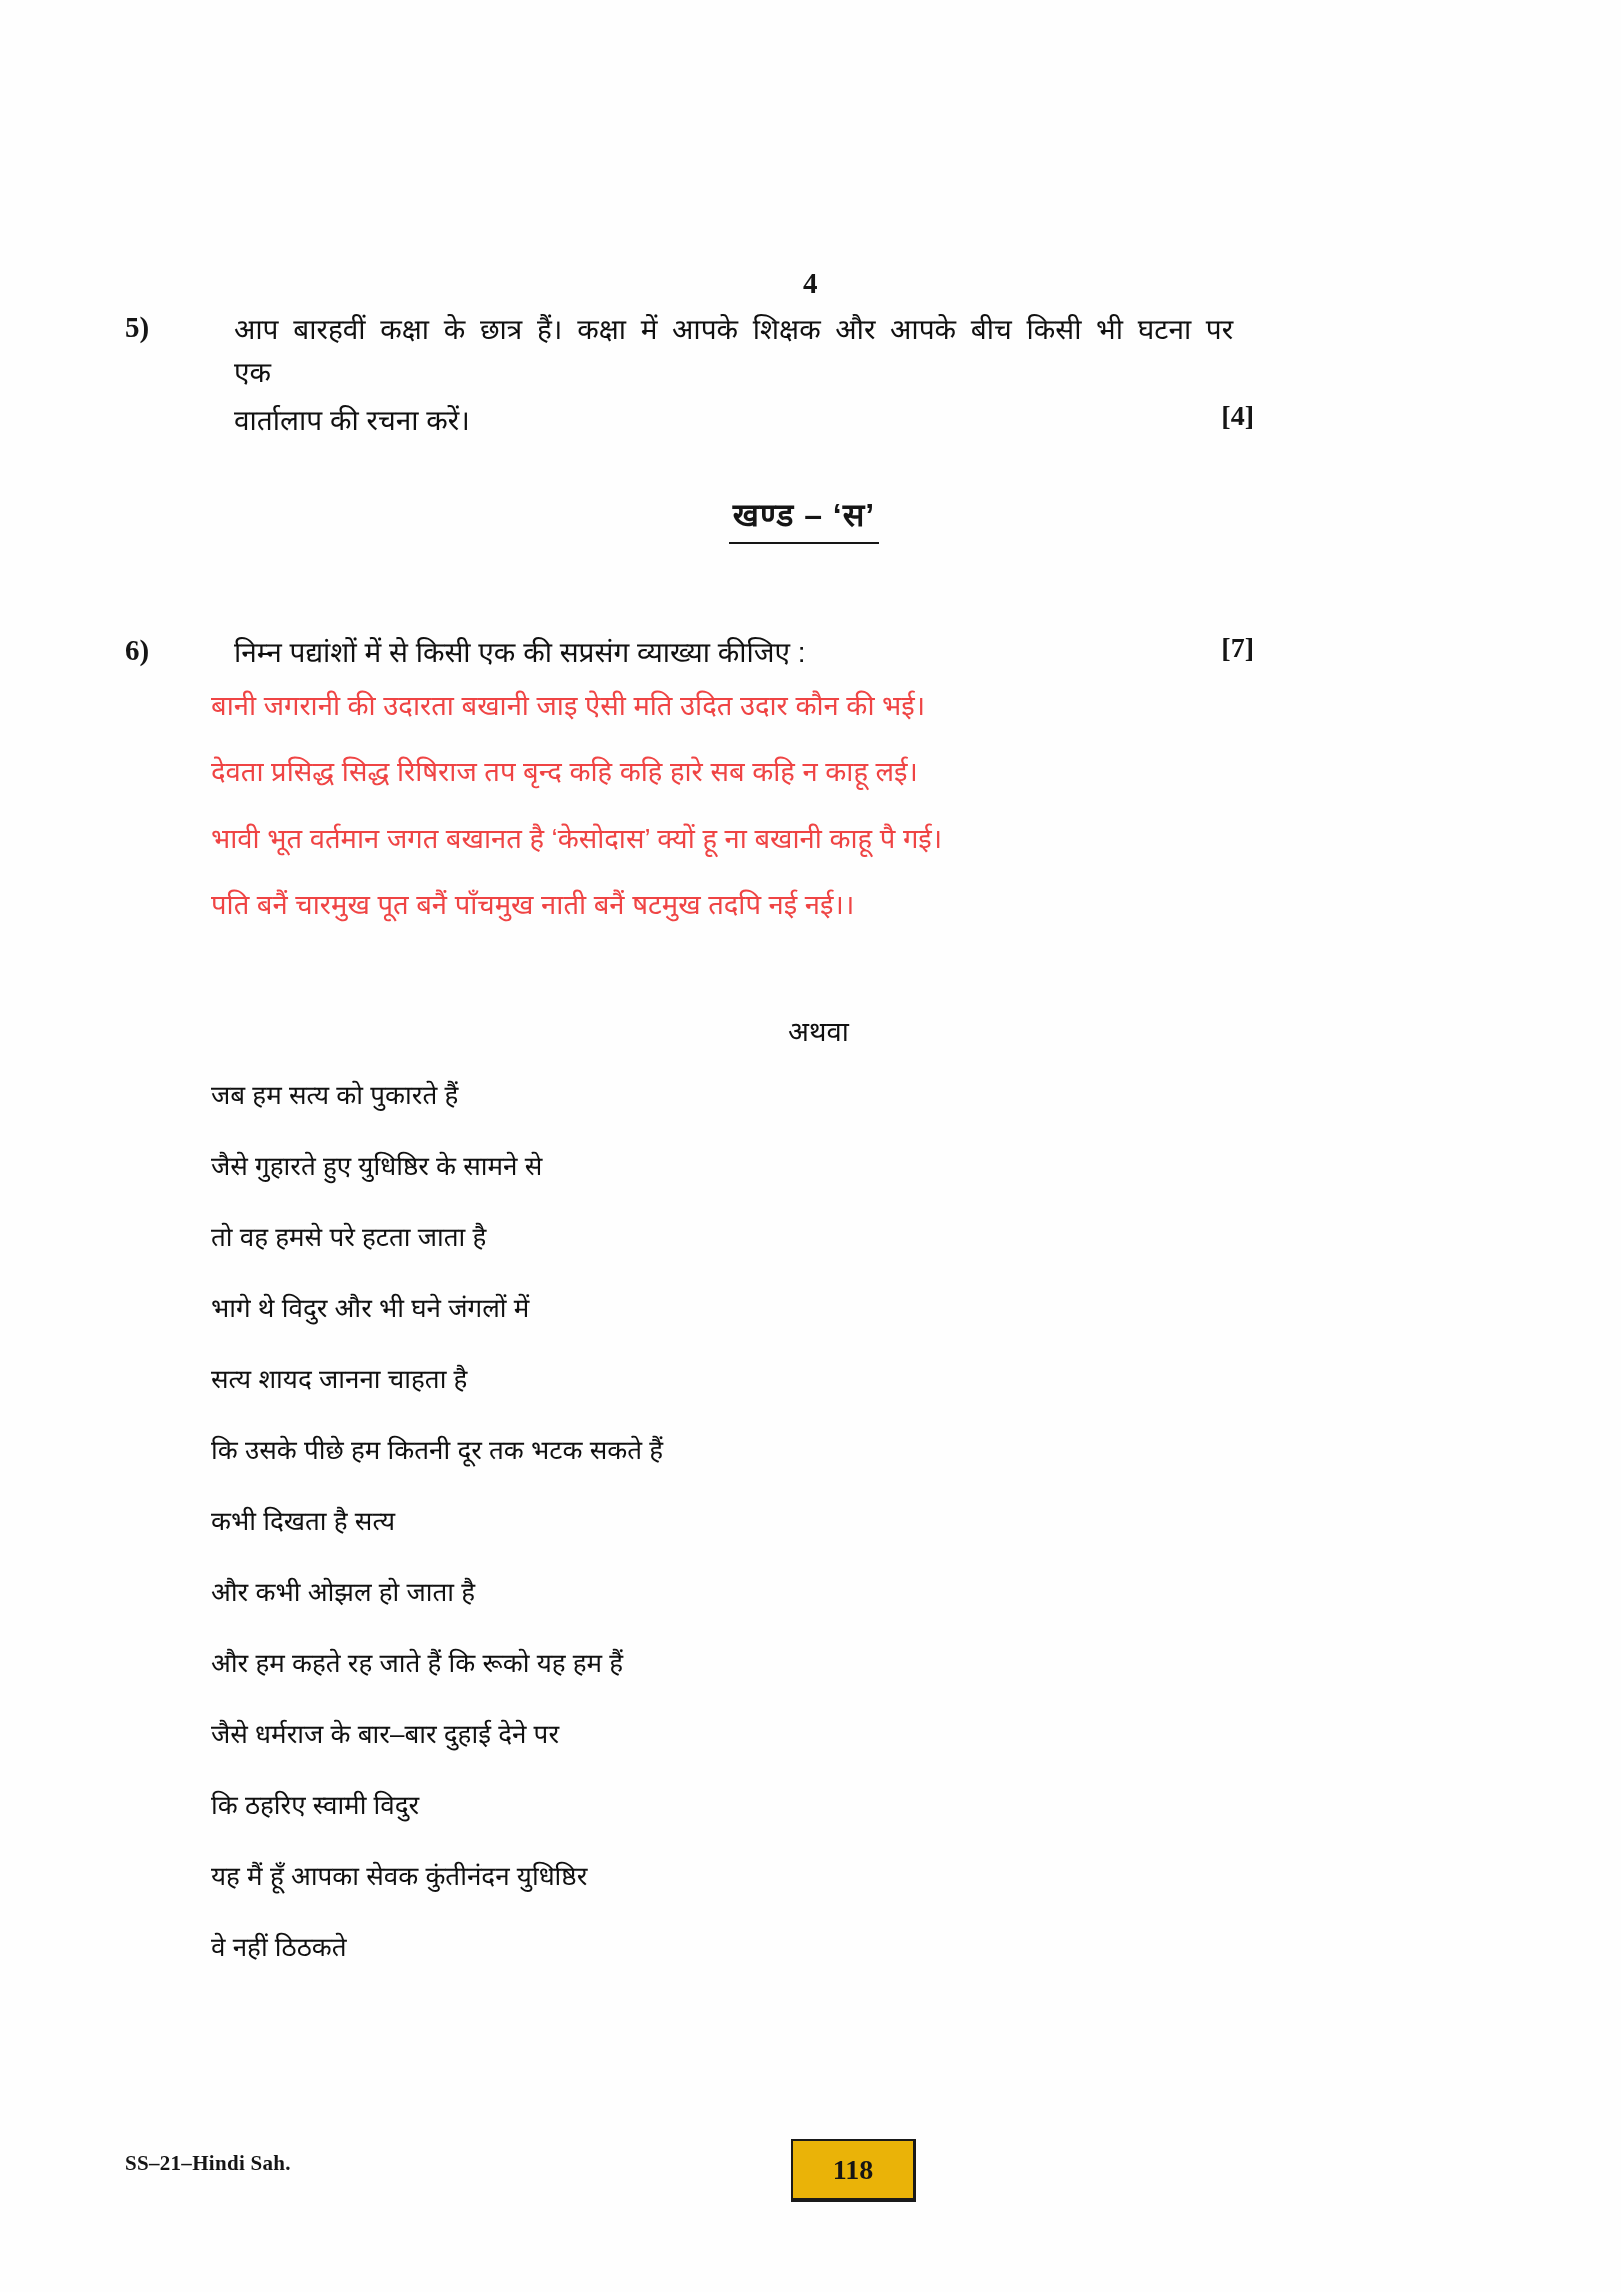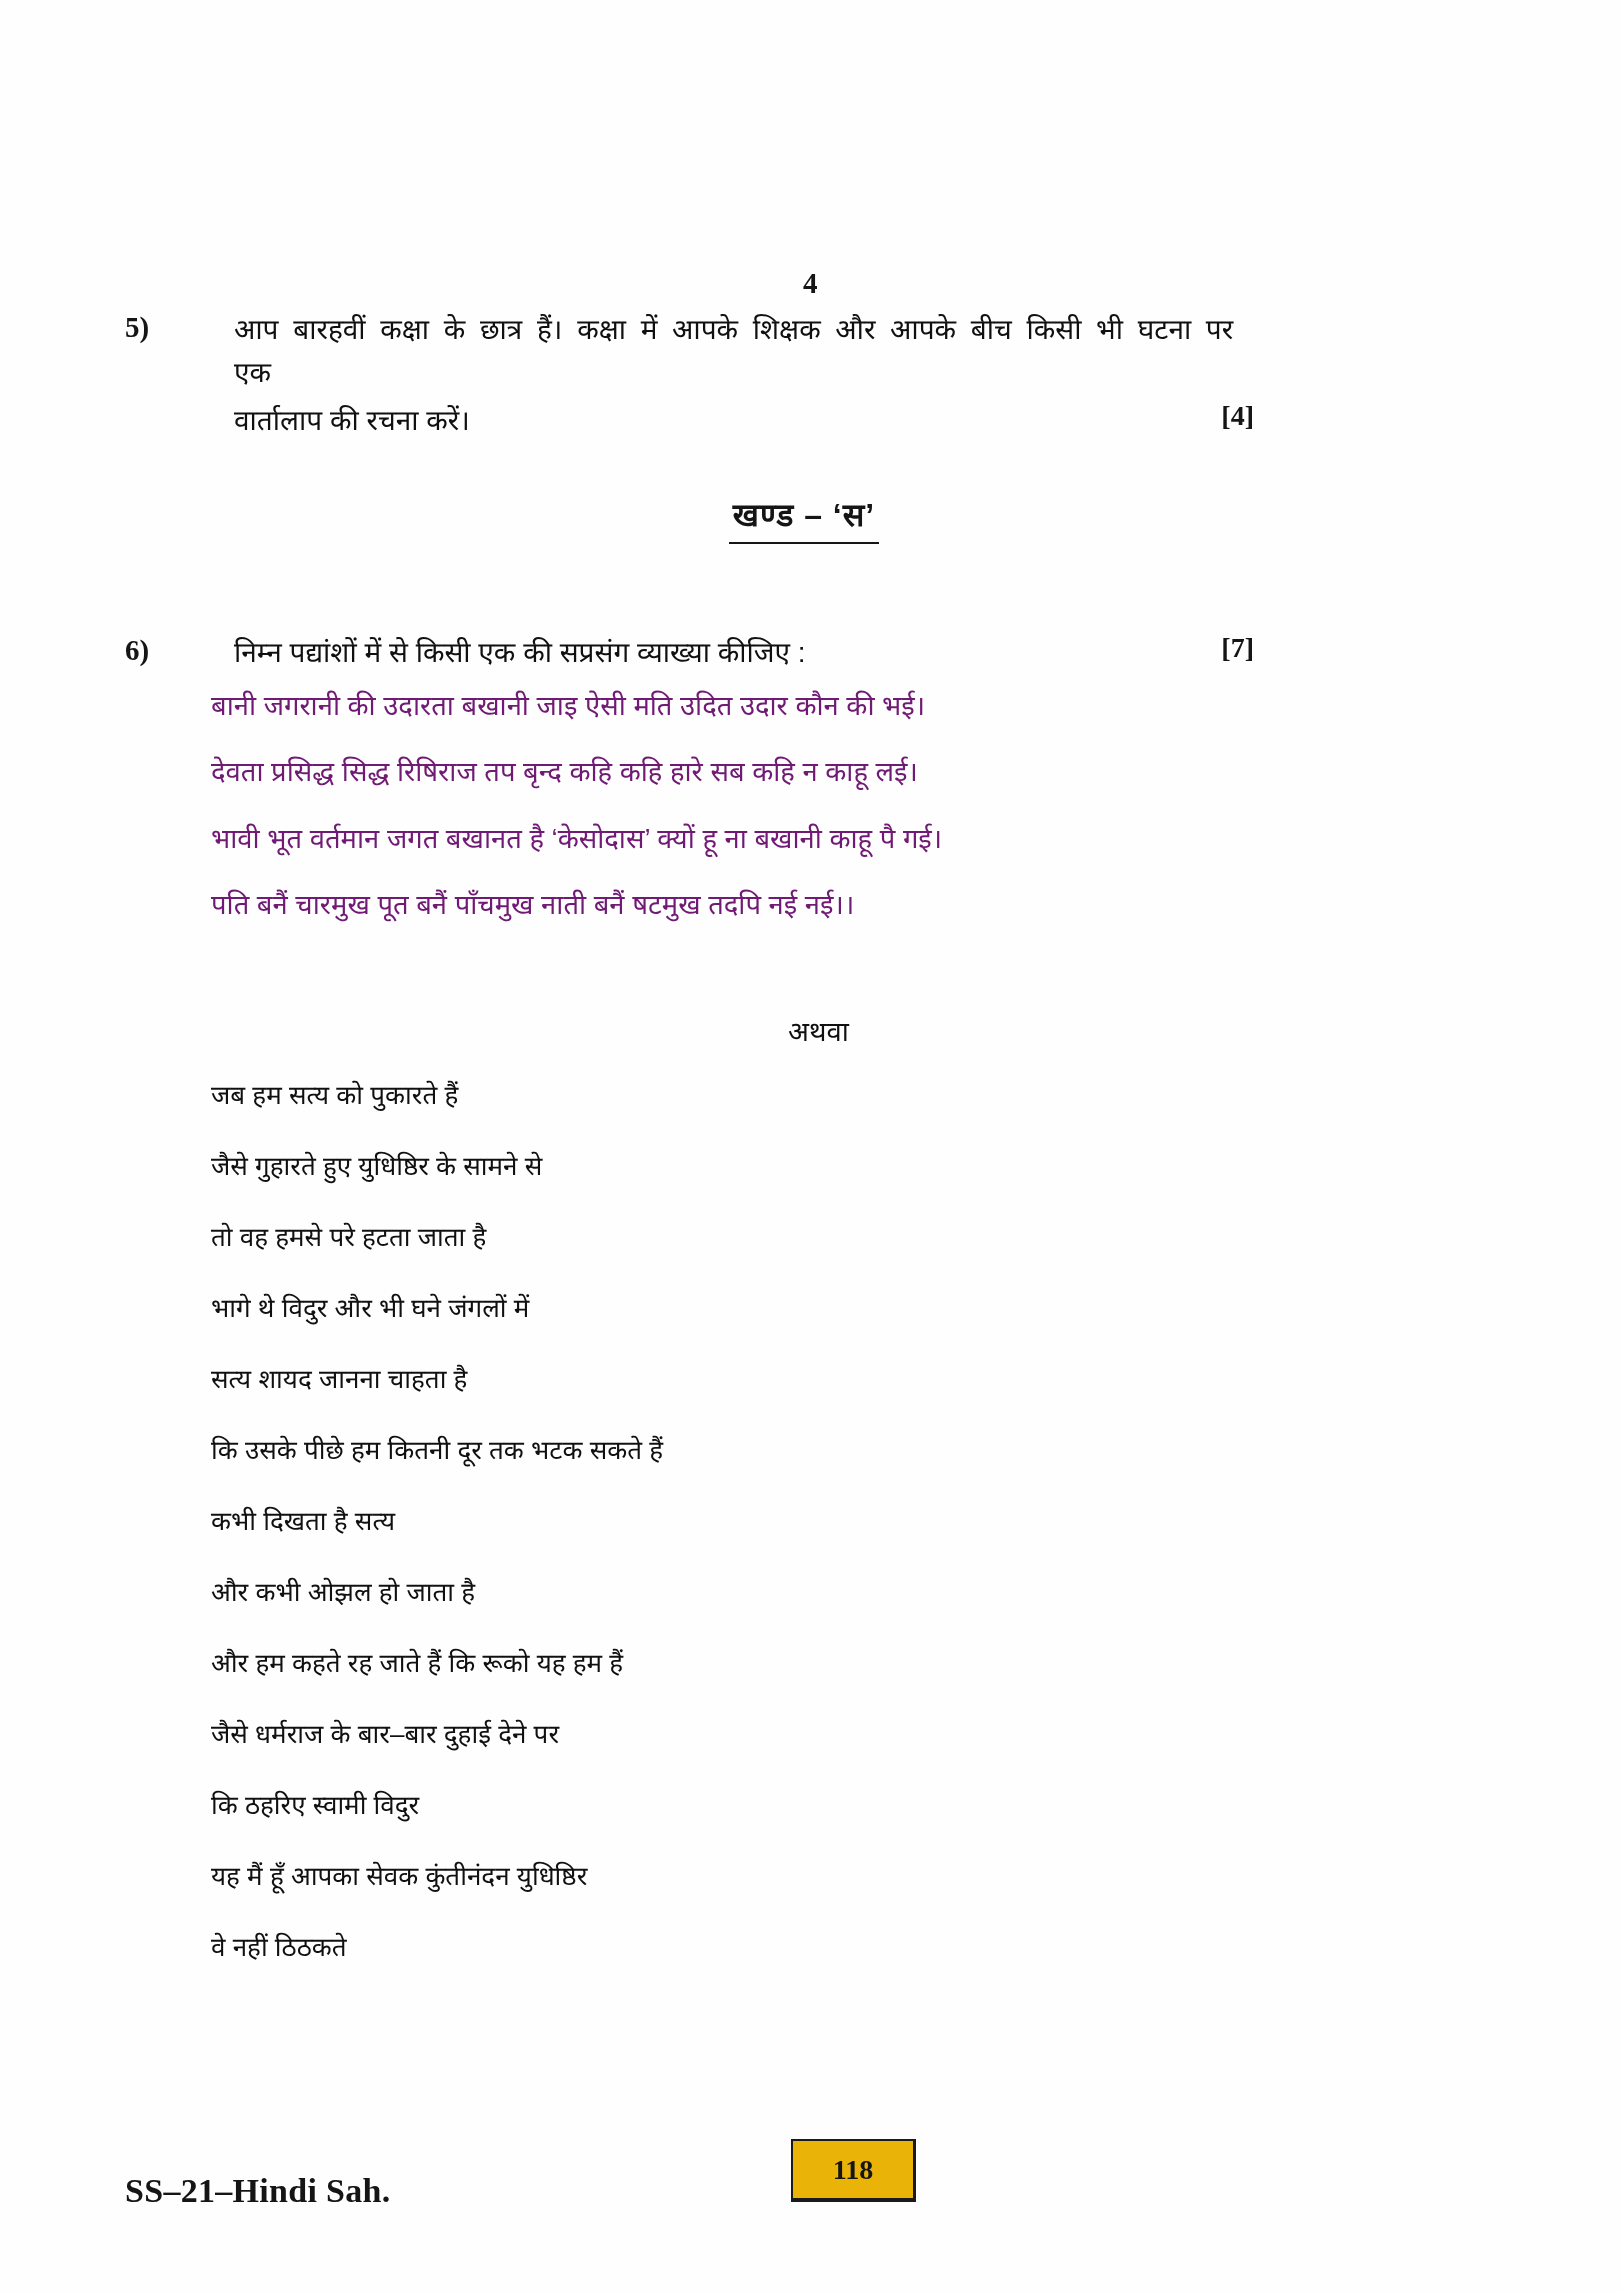--- a/index.html
+++ b/index.html
@@ -115,21 +115,21 @@
     left: 211px;
     top: 692px;
     width: 1176px;
   }
   .verse-line {
     font-family: "Liberation Sans", "DejaVu Sans", sans-serif;
     font-size: 27.4px;
     line-height: 1.0;
     margin-bottom: 39px;
     white-space: nowrap;
-    color: #701a75;
+    color: #ef4444;
   }
 
   .athava {
     position: absolute;
     top: 1012px;
     left: 0;
     width: 1621px;
     text-align: center;
     font-family: "Liberation Sans", "DejaVu Sans", sans-serif;
     font-size: 27.4px;
@@ -158,24 +158,23 @@
     left: 0;
     top: 2139px;
     width: 1621px;
     height: 69px;
   }
   .footer-code {
     position: absolute;
     left: 125px;
     top: 11.8px;
     font-family: "Liberation Serif", serif;
-    font-size: 34px;
+    font-size: 21px;
     font-weight: bold;
     letter-spacing: 0.3px;
-    margin-top: 21px;
   }
   .footer-pagebox {
     position: absolute;
     left: 791px;
     top: 0px;
     width: 120px;
     height: 57px;
     border: 2px solid #1a1a1a;
     border-bottom-width: 4.9px;
     border-right-width: 3.9px;

